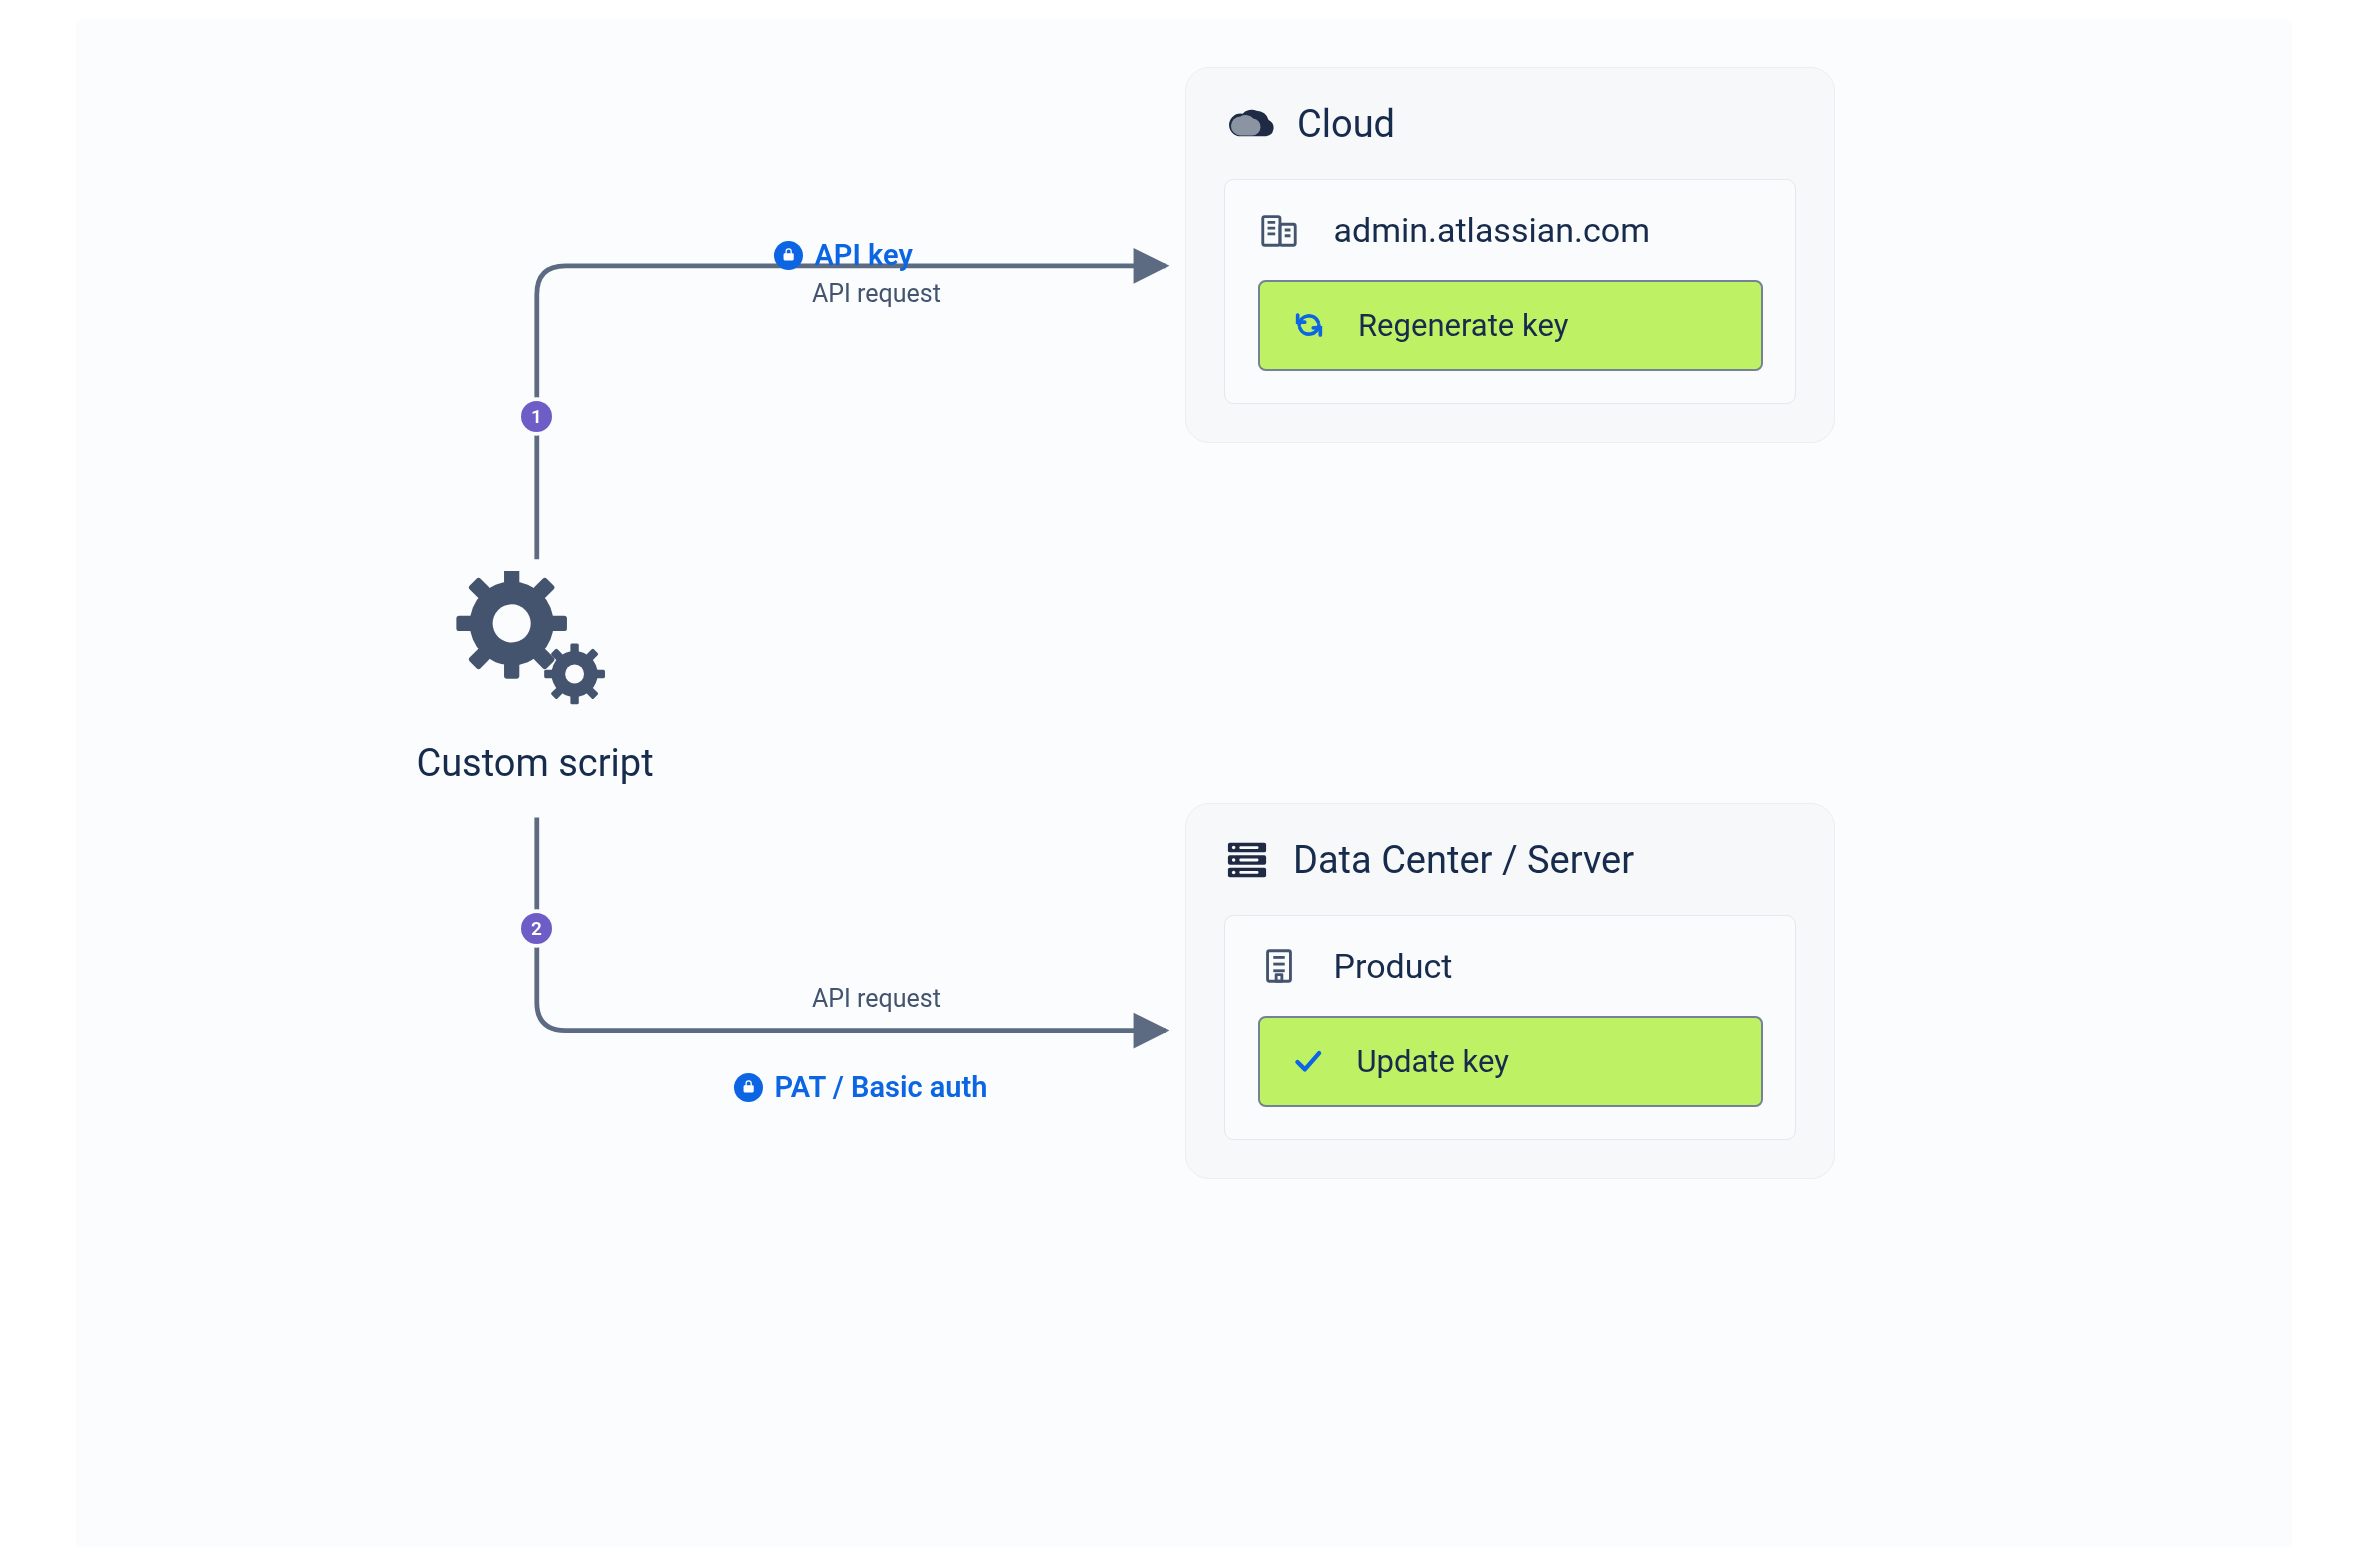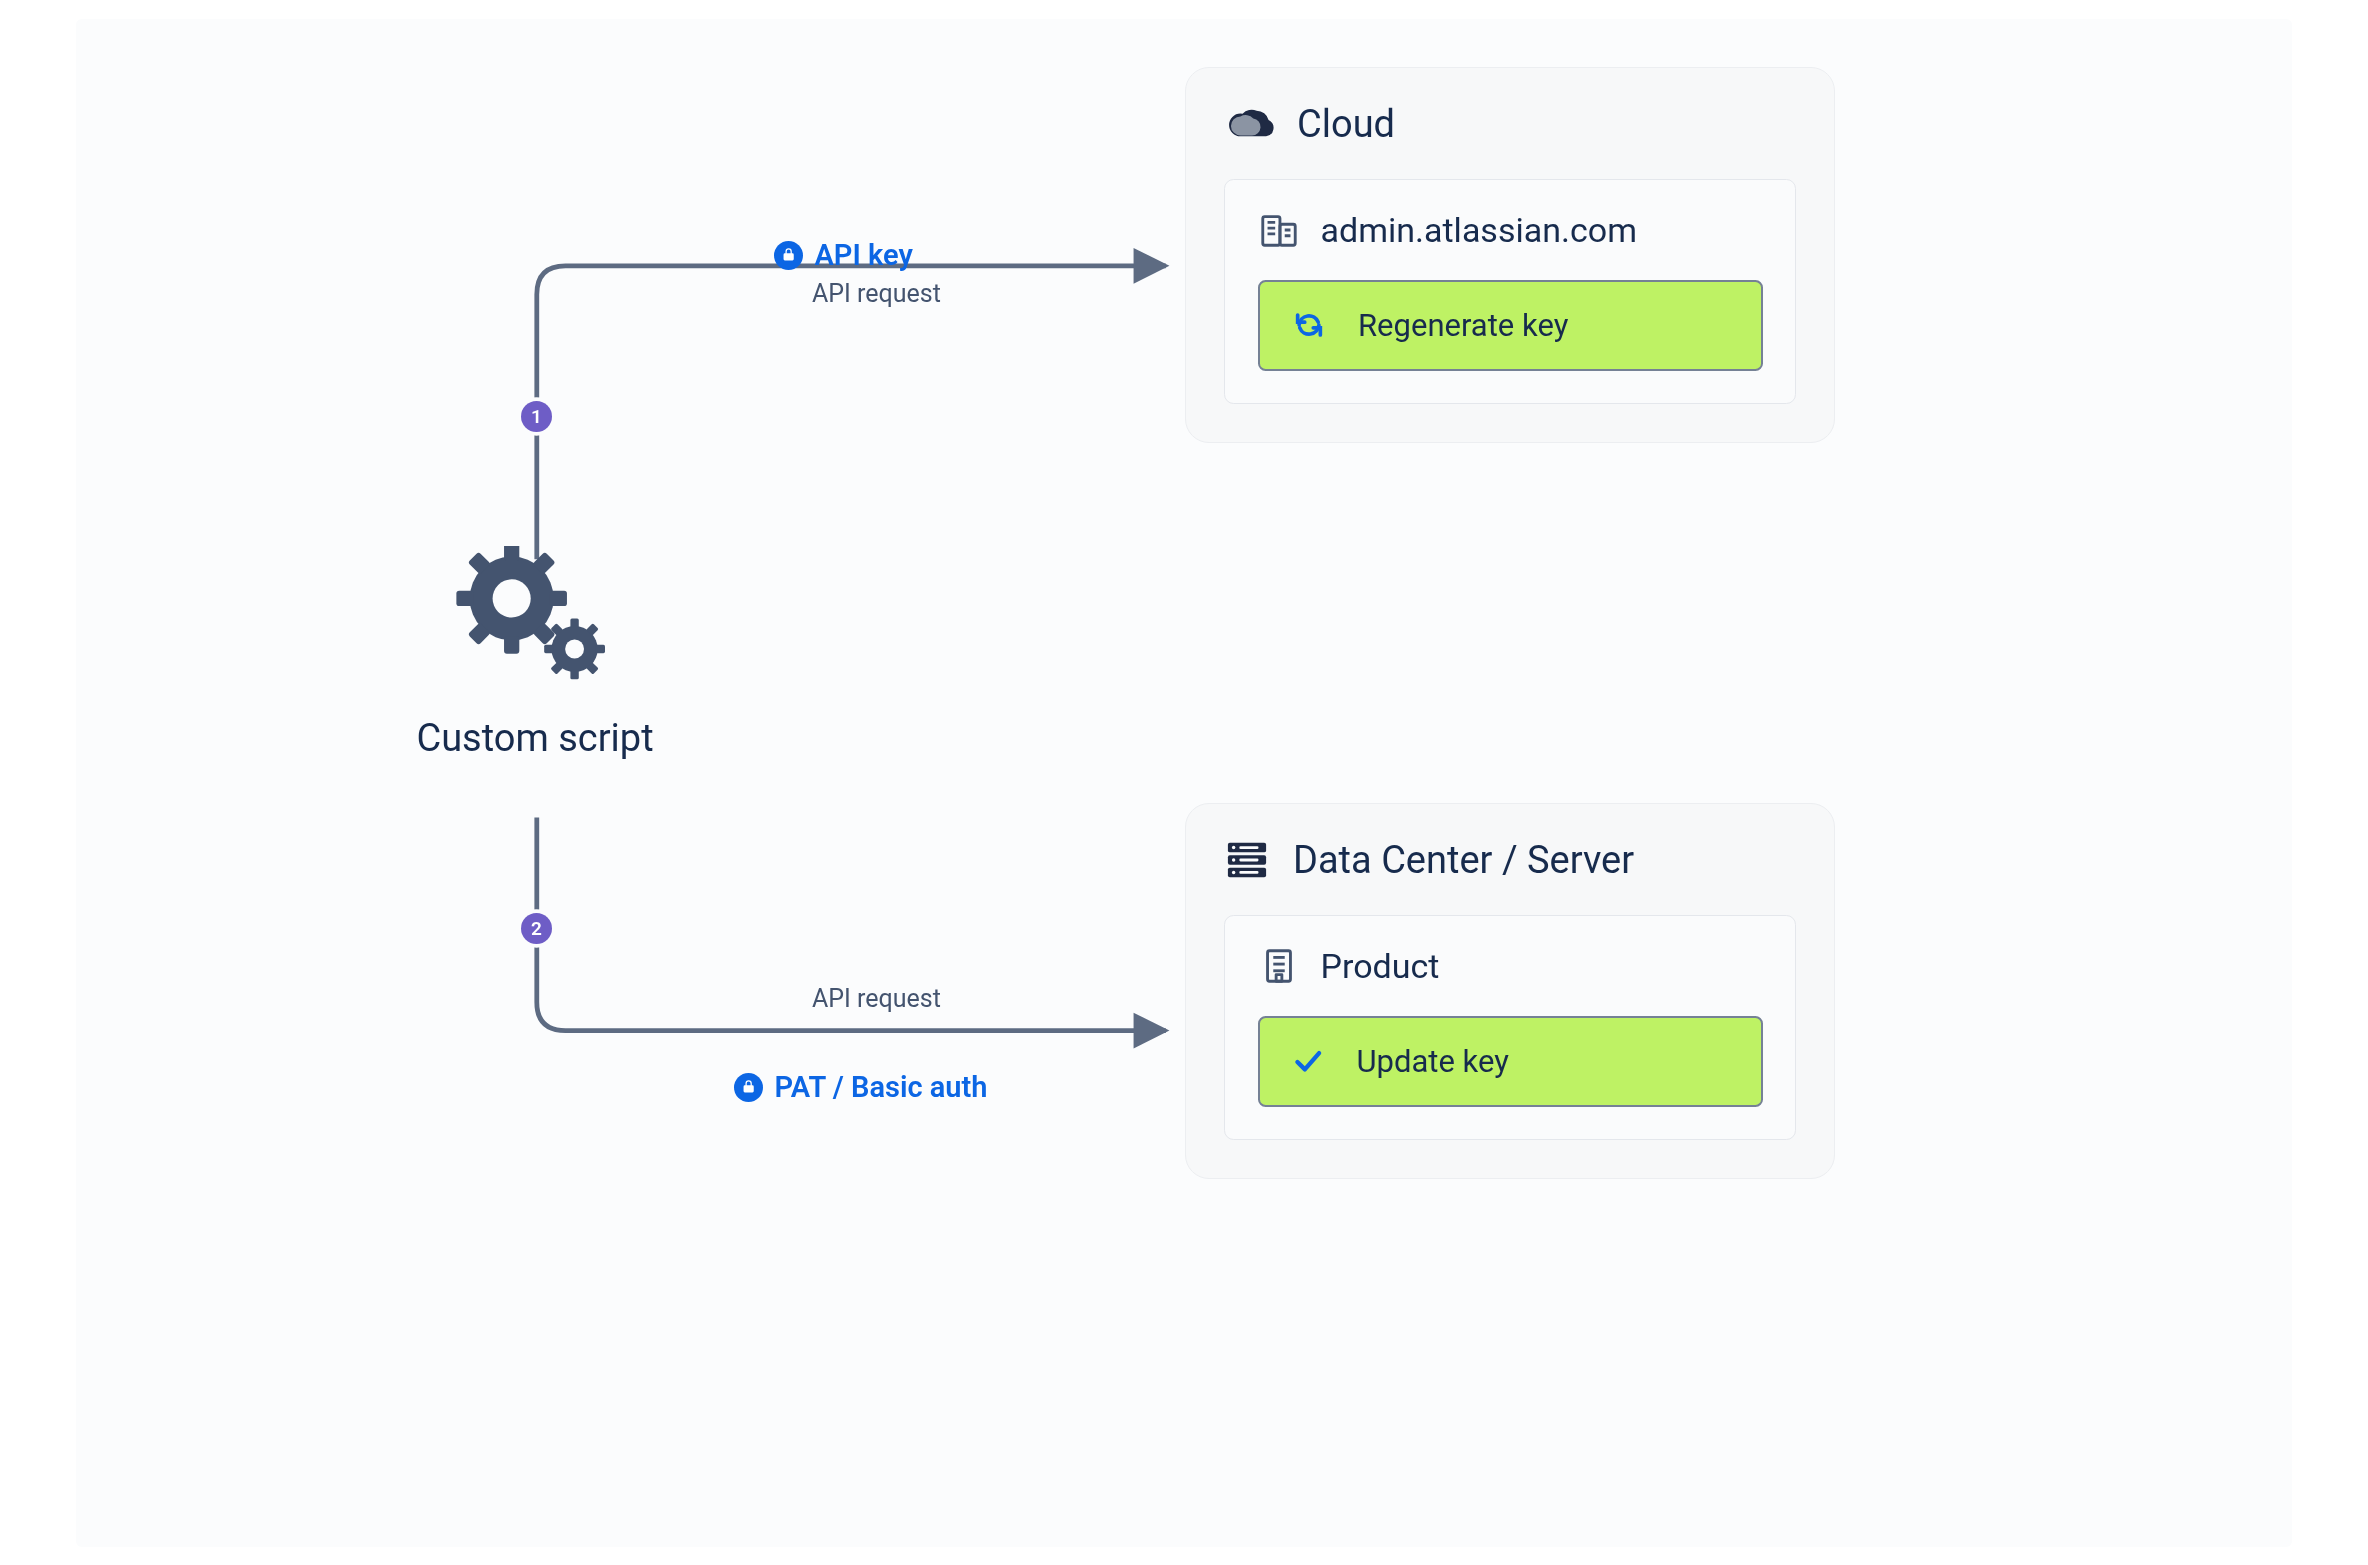--- a/index.html
+++ b/index.html
@@ -27,21 +27,21 @@
     position:absolute;
     left:76px; top:19px;
     width:2216px; height:1528px;
     background:#fbfcfd;
     border-radius:5.7px;
     overflow:hidden;
   }
   
   .script-node{
     position:absolute;
-    left:306px; top:527px;
+    left:306px; top:552px;
     width:306px;
     text-align:center;
   }
   .script-node .gears{ display:inline-block; }
   .script-label{
     margin-top:23px;
     font-size:38px;
     color:var(--navy);
   }
   
@@ -101,21 +101,21 @@
     font-size:38px;color:var(--navy);
     margin-bottom:32.5px;
   }
   .subpanel{
     background:var(--sub-bg);
     border:1.9px solid #e4e7ec;
     border-radius:9.6px;
     padding:29px 32.5px 32.5px;
   }
   .sub-head{
-    display:flex;align-items:center;gap:21px;
+    display:flex;align-items:center;gap:34px;
     font-size:34px;color:var(--navy);
     margin-bottom:29px;
   }
   .action-row{
     border:2.4px solid var(--row-border);
     border-radius:7.6px;
     background:#bef264;
     padding:25px 32.5px;
     display:flex;align-items:center;gap:32px;
     font-size:31px;color:var(--navy);

